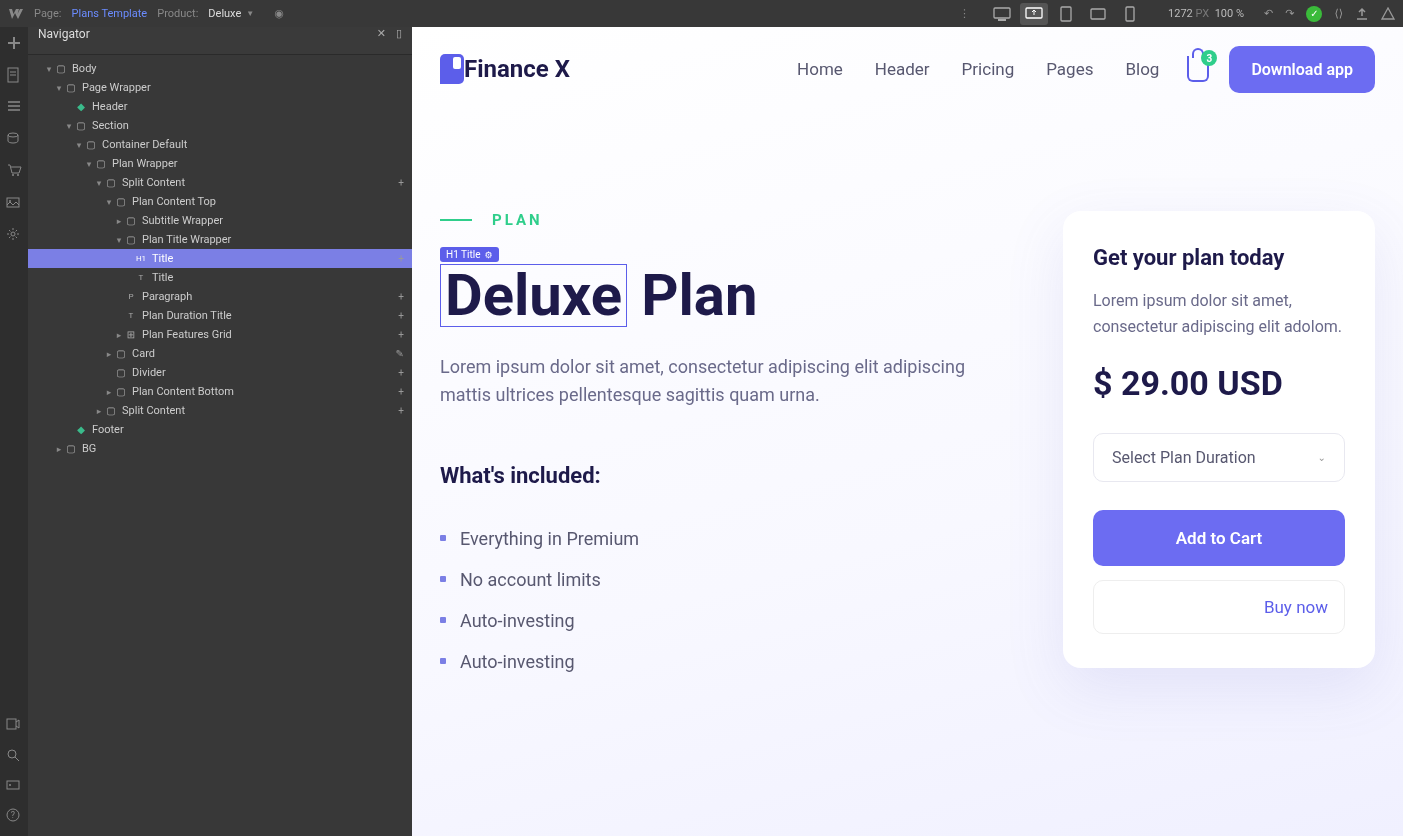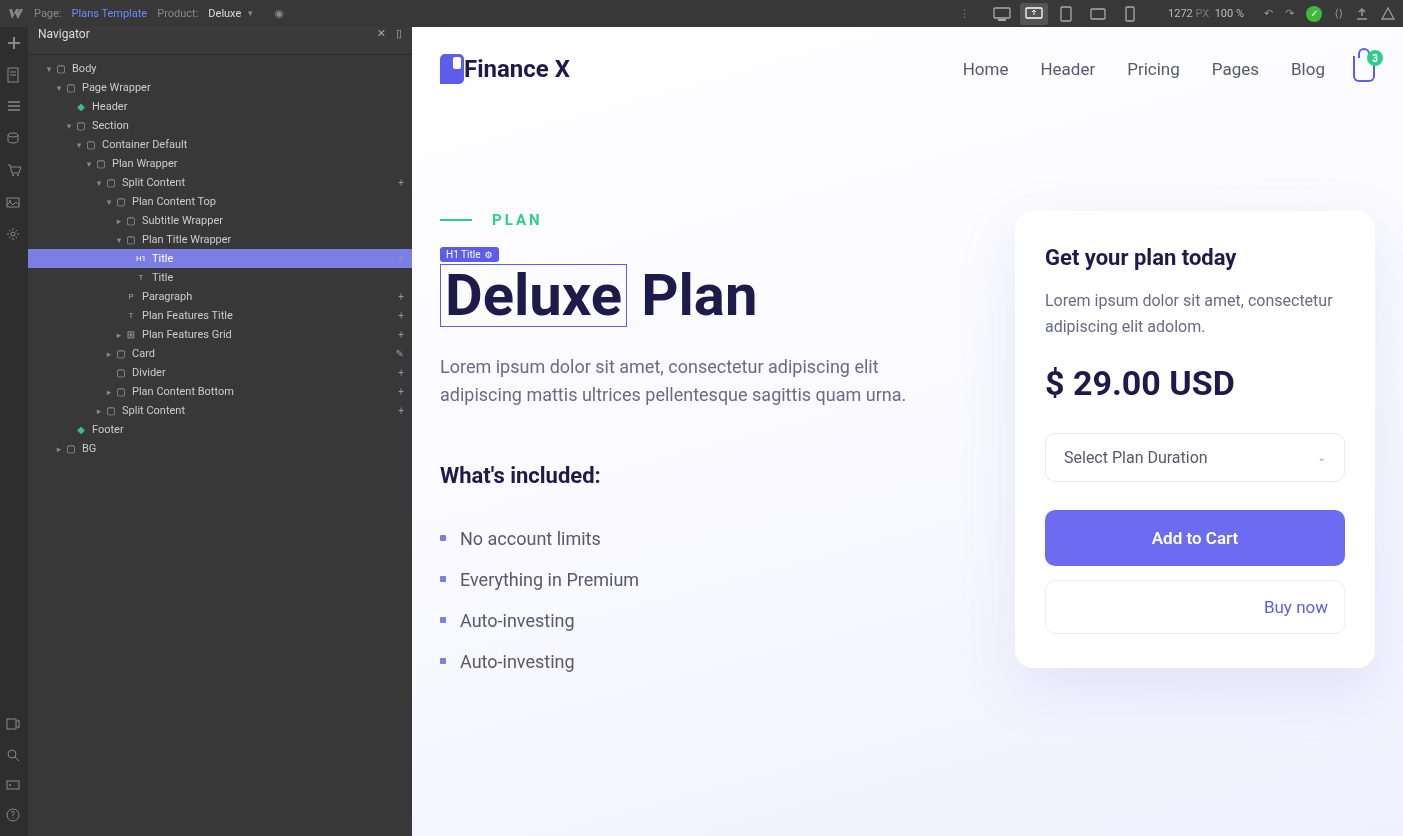--- a/index.html
+++ b/index.html
@@ -54,21 +54,21 @@
 .title-badge .gear{font-size:9px}
 .h1-wrap{display:flex;gap:14px;align-items:baseline}
 .h1-selected{border:1px solid #5c5eea;padding:0 4px}
 .h1{font-size:58px;font-weight:700;color:#1e1a4a;line-height:1.05}
 .para{margin-top:26px;color:#6a6a8a;font-size:18px;line-height:1.55;max-width:540px}
 .h3{margin-top:54px;font-size:22px;font-weight:700;color:#1e1a4a}
 .features{margin-top:30px;list-style:none}
 .features li{display:flex;align-items:center;gap:14px;color:#585870;font-size:18px;padding:10px 0}
 .features li::before{content:"";width:6px;height:6px;background:#7b7fe5;border-radius:1px;flex-shrink:0}
 .h2{margin-top:90px;font-size:42px;font-weight:700;color:#1e1a4a}
-.right-col{width:360px}
+.right-col{width:312px}
 .card{background:#fff;border-radius:18px;padding:34px 30px;box-shadow:0 20px 60px rgba(100,100,200,0.12)}
 .card-title{font-size:22px;font-weight:700;color:#1e1a4a;margin-bottom:18px}
 .card-para{color:#6a6a8a;font-size:16px;line-height:1.6;margin-bottom:24px}
 .price{font-size:34px;font-weight:700;color:#1e1a4a;margin-bottom:30px}
 .select{border:1px solid #e8e8f0;border-radius:10px;padding:14px 18px;display:flex;align-items:center;justify-content:space-between;color:#585870;font-size:16px;margin-bottom:28px;cursor:pointer}
 .btn-primary{background:#6c6cf2;color:#fff;padding:18px;border-radius:10px;text-align:center;font-weight:600;font-size:17px;margin-bottom:14px;cursor:pointer}
 .btn-secondary{background:#fff;border:1px solid #eee;color:#5c5eea;padding:16px;border-radius:10px;text-align:right;font-size:17px;cursor:pointer}
 svg{display:block}
 </style>
 </head>
@@ -284,21 +284,21 @@
         </div>
         <div class="tree-row" style="padding-left: 100px;">
           <span class="tree-toggle" style="margin-left: -14px;"></span>
           <span class="tree-icon" style="font-size: 8px;">P</span>
           <span class="tree-label">Paragraph</span>
           <span class="tree-indicator">+</span>
         </div>
         <div class="tree-row" style="padding-left: 100px;">
           <span class="tree-toggle" style="margin-left: -14px;"></span>
           <span class="tree-icon" style="font-size: 8px;">T</span>
-          <span class="tree-label">Plan Features Title</span>
+          <span class="tree-label">Plan Duration Title</span>
           <span class="tree-indicator">+</span>
         </div>
         <div class="tree-row" style="padding-left: 100px;">
           <span class="tree-toggle" style="margin-left: -14px;">▸</span>
           <span class="tree-icon">⊞</span>
           <span class="tree-label">Plan Features Grid</span>
           <span class="tree-indicator">+</span>
         </div>
         <div class="tree-row" style="padding-left: 90px;">
           <span class="tree-toggle" style="margin-left: -14px;">▸</span>
@@ -347,41 +347,42 @@
           <span class="nav-link">Home</span>
           <span class="nav-link">Header</span>
           <span class="nav-link">Pricing</span>
           <span class="nav-link">Pages</span>
           <span class="nav-link">Blog</span>
         </div>
       <div class="cart-wrap">
         <div class="cart-icon"></div>
         <div class="cart-badge">3</div>
       </div>
+      <div class="dl-btn">Download app</div>
     </div>
 
     <div class="page-body">
       <div class="left-col">
         <div class="subtitle-wrap">
           <div class="subtitle-line"></div>
           <div class="subtitle">PLAN</div>
         </div>
         <div class="title-badge">
           <span>H1 Title</span>
           <span class="gear">⚙</span>
         </div>
         <div class="h1-wrap">
           <div class="h1 h1-selected">Deluxe</div>
           <div class="h1">Plan</div>
         </div>
         <p class="para">Lorem ipsum dolor sit amet, consectetur adipiscing elit adipiscing mattis ultrices pellentesque sagittis quam urna.</p>
         <h3 class="h3">What's included:</h3>
         <ul class="features" id="features">
+            <li>Everything in Premium</li>
             <li>No account limits</li>
-            <li>Everything in Premium</li>
             <li>Auto-investing</li>
             <li>Auto-investing</li>
           </ul>
         
       </div>
       <div class="right-col">
         <div class="card">
           <div class="card-title">Get your plan today</div>
           <p class="card-para">Lorem ipsum dolor sit amet, consectetur adipiscing elit adolom.</p>
           <div class="price">$ 29.00 USD</div>

